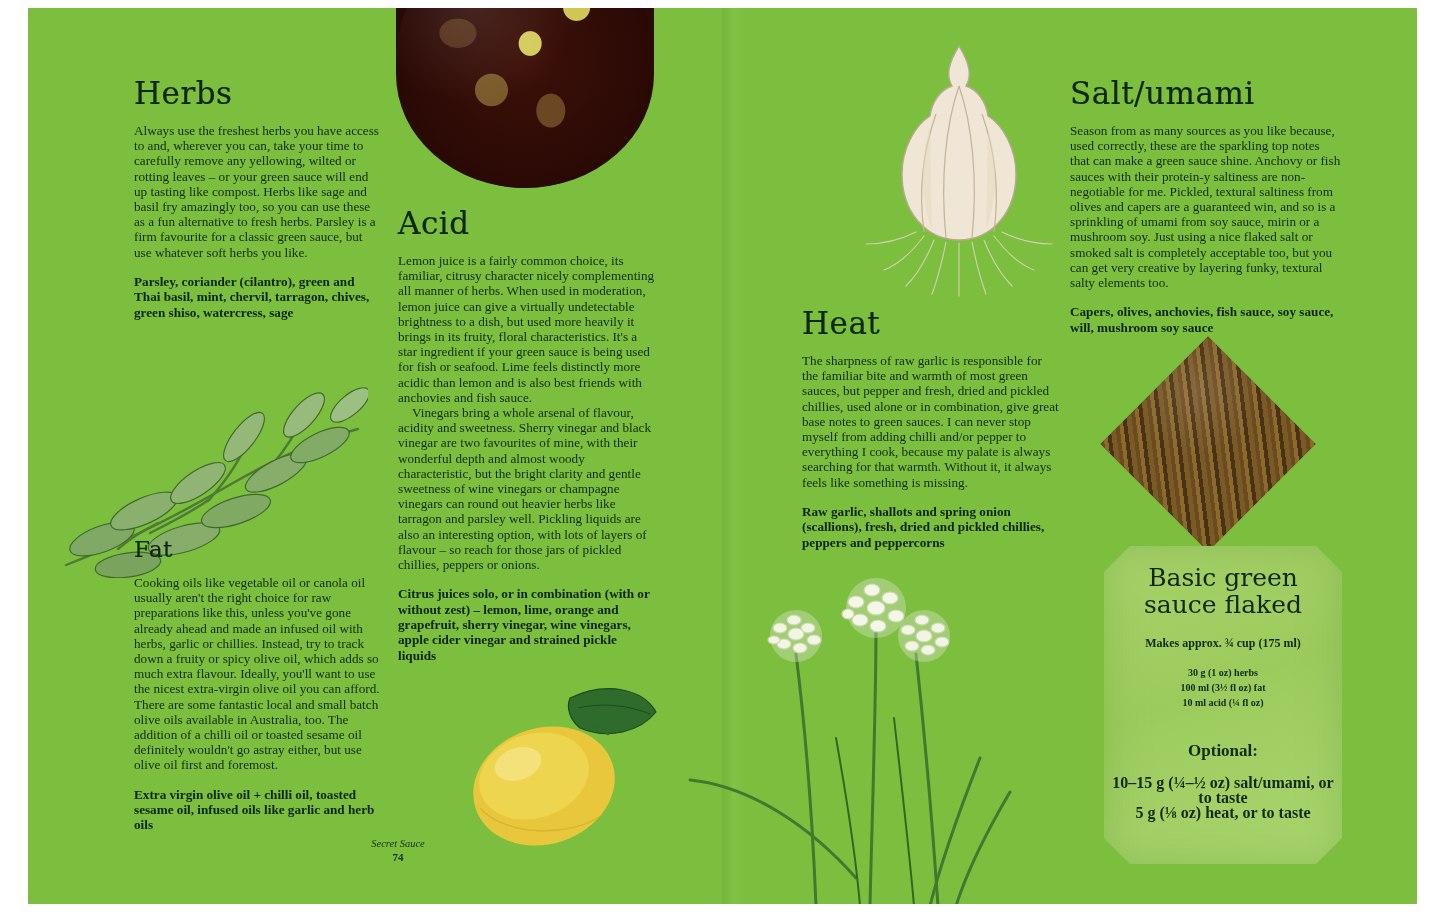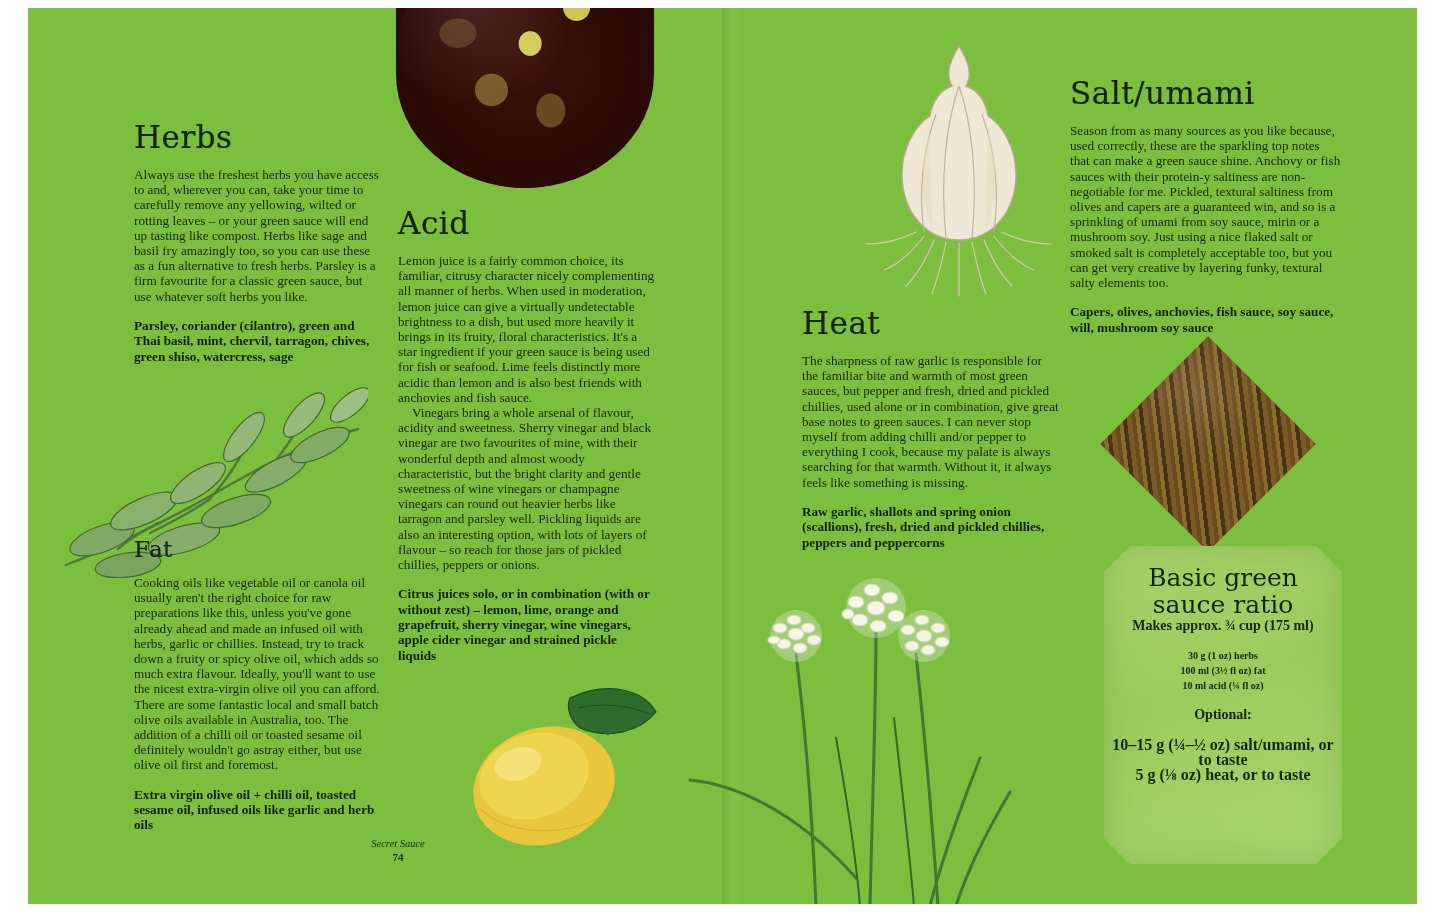--- a/index.html
+++ b/index.html
@@ -59,21 +59,21 @@
   .bold {
     font-family: "Liberation Serif", serif;
     font-weight: bold;
     font-size: 13.2px;
     line-height: 15.4px;
     color: #0e2409;
   }
 
   
   #col-herbs { left: 106px; top: 70px; width: 248px; }
-  #h-herbs { font-size: 31px; margin-bottom: 14px; margin-top: 44px; }
+  #h-herbs { font-size: 31px; margin-bottom: 14px; }
   #col-herbs .body { width: 246px; }
   #herbs-list { margin-top: 14px; width: 246px; }
 
   #col-fat { left: 106px; top: 530px; width: 252px; }
   #h-fat { font-size: 23px; margin-bottom: 14px; }
   #col-fat .body { width: 252px; }
   #fat-list { margin-top: 14px; width: 252px; }
 
   
   .sage {
@@ -189,34 +189,35 @@
   .ratio-title {
     font-family: "DejaVu Serif", serif;
     font-size: 25px;
     line-height: 27px;
     margin: 18px 16px 0 16px;
     color: #11270d;
   }
   .ratio-makes {
     font-family: "Liberation Serif", serif;
     font-weight: bold;
-    font-size: 14px;
+    font-size: 12px;
+    margin-top: 18px;
   }
   .ratio-lines {
     font-family: "Liberation Serif", serif;
     font-weight: bold;
     font-size: 10px;
     line-height: 15px;
     margin-top: 14px;
   }
   .ratio-opt-title {
     font-family: "Liberation Serif", serif;
     font-weight: bold;
-    font-size: 14px;
-    margin-top: 14px;
+    font-size: 17px;
+    margin-top: 31px;
   }
   .ratio-opt {
     font-family: "Liberation Serif", serif;
     font-weight: bold;
     font-size: 16px;
     line-height: 15px;
     margin-top: 14px;
   }
   .ratio-note {
     font-family: "Liberation Serif", serif;
@@ -397,21 +398,21 @@
 
     <div class="col" id="col-salt">
       <div class="heading" id="h-salt">Salt/umami</div>
       <div class="body">Season from as many sources as you like because, used correctly, these are the sparkling top notes that can make a green sauce shine. Anchovy or fish sauces with their protein-y saltiness are non-negotiable for me. Pickled, textural saltiness from olives and capers are a guaranteed win, and so is a sprinkling of umami from soy sauce, mirin or a mushroom soy. Just using a nice flaked salt or smoked salt is completely acceptable too, but you can get very creative by layering funky, textural salty elements too.</div>
       <div class="bold" id="salt-list">Capers, olives, anchovies, fish sauce, soy sauce, will, mushroom soy sauce</div>
     </div>
 
     <div class="anchovy"></div>
 
     <div class="ratio-box">
-      <div class="ratio-title">Basic green sauce ratio</div>
+      <div class="ratio-title">Basic green sauce flaked</div>
       <div class="ratio-makes">Makes approx. ¾ cup (175 ml)</div>
       <div class="ratio-lines">
         <div>30 g (1 oz) herbs</div>
         <div>100 ml (3½ fl oz) fat</div>
         <div>10 ml acid (¼ fl oz)</div>
       </div>
       <div class="ratio-opt-title">Optional:</div>
       <div class="ratio-opt">
         <div>10–15 g (¼–½ oz) salt/umami, or to taste</div>
         <div>5 g (⅛ oz) heat, or to taste</div>

